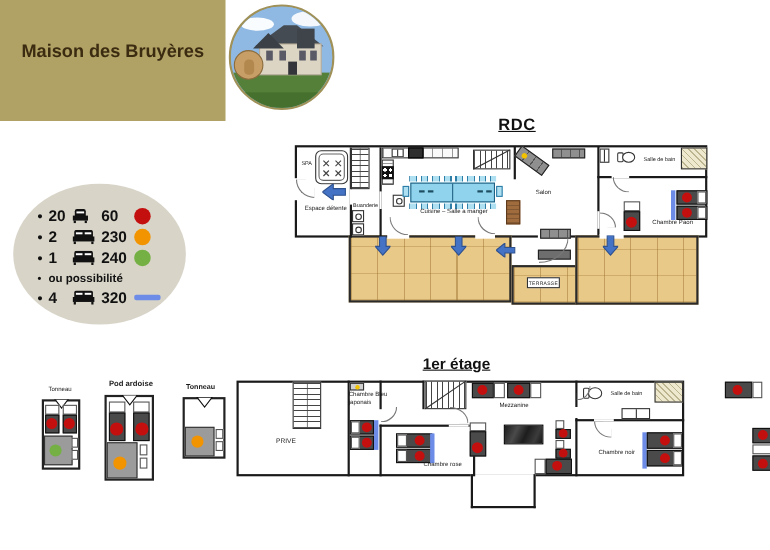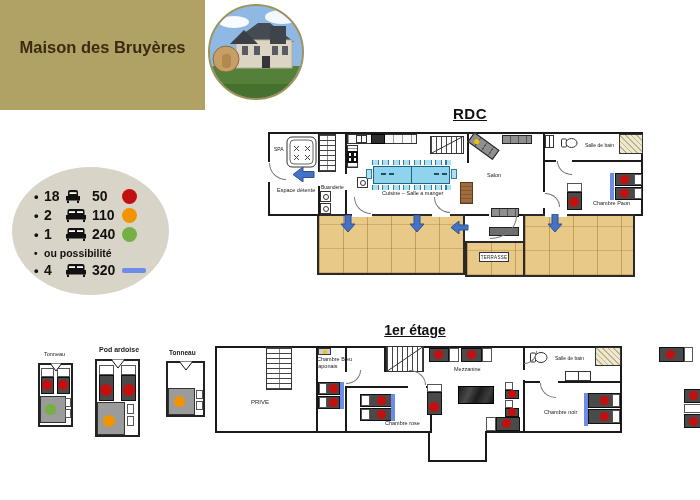--- a/index.html
+++ b/index.html
@@ -111,47 +111,47 @@
       <rect x="72" y="40" width="6" height="9" fill="#5a5a66"></rect>
       <rect x="52" y="50" width="8" height="12" fill="#33353a"></rect>
       <circle cx="16" cy="53" r="13" fill="#c79e66" stroke="#8a6b3c"></circle>
       <rect x="12" y="48" width="9" height="14" rx="4" fill="#b3884f"></rect>
     </svg>
   </div>
 
   <div class="legend-bg"></div>
   <div class="lrow" style="top:187px;">
     <span class="lb">•</span>
-    <span class="lc">18</span>
+    <span class="lc">20</span>
     <span class="licon">
       <svg width="14" height="13" viewBox="0 0 14 13">
           <rect x="2" y="0" width="10" height="8" rx="2" fill="#111"></rect>
           <rect x="0" y="6" width="14" height="4.5" fill="#111"></rect>
           <rect x="3.5" y="2.2" width="7" height="1.8" fill="#fff"></rect>
           <rect x="1" y="10.5" width="2" height="2.5" fill="#111"></rect>
           <rect x="11" y="10.5" width="2" height="2.5" fill="#111"></rect>
         </svg>
     </span>
-    <span class="ls">50</span>
+    <span class="ls">60</span>
     <span class="ldot red"></span>
   </div>
   <div class="lrow" style="top:206px;">
     <span class="lb">•</span>
     <span class="lc">2</span>
     <span class="licon">
       <svg width="20" height="13" viewBox="0 0 20 13">
           <rect x="1.5" y="0" width="17" height="8" rx="2" fill="#111"></rect>
           <rect x="0" y="6" width="20" height="4.5" fill="#111"></rect>
           <rect x="3" y="2.2" width="6" height="1.8" fill="#fff"></rect>
           <rect x="11" y="2.2" width="6" height="1.8" fill="#fff"></rect>
           <rect x="1" y="10.5" width="2" height="2.5" fill="#111"></rect>
           <rect x="17" y="10.5" width="2" height="2.5" fill="#111"></rect>
         </svg>
     </span>
-    <span class="ls">110</span>
+    <span class="ls">230</span>
     <span class="ldot orange"></span>
   </div>
   <div class="lrow" style="top:225px;">
     <span class="lb">•</span>
     <span class="lc">1</span>
     <span class="licon">
       <svg width="20" height="13" viewBox="0 0 20 13">
           <rect x="1.5" y="0" width="17" height="8" rx="2" fill="#111"></rect>
           <rect x="0" y="6" width="20" height="4.5" fill="#111"></rect>
           <rect x="3" y="2.2" width="6" height="1.8" fill="#fff"></rect>

